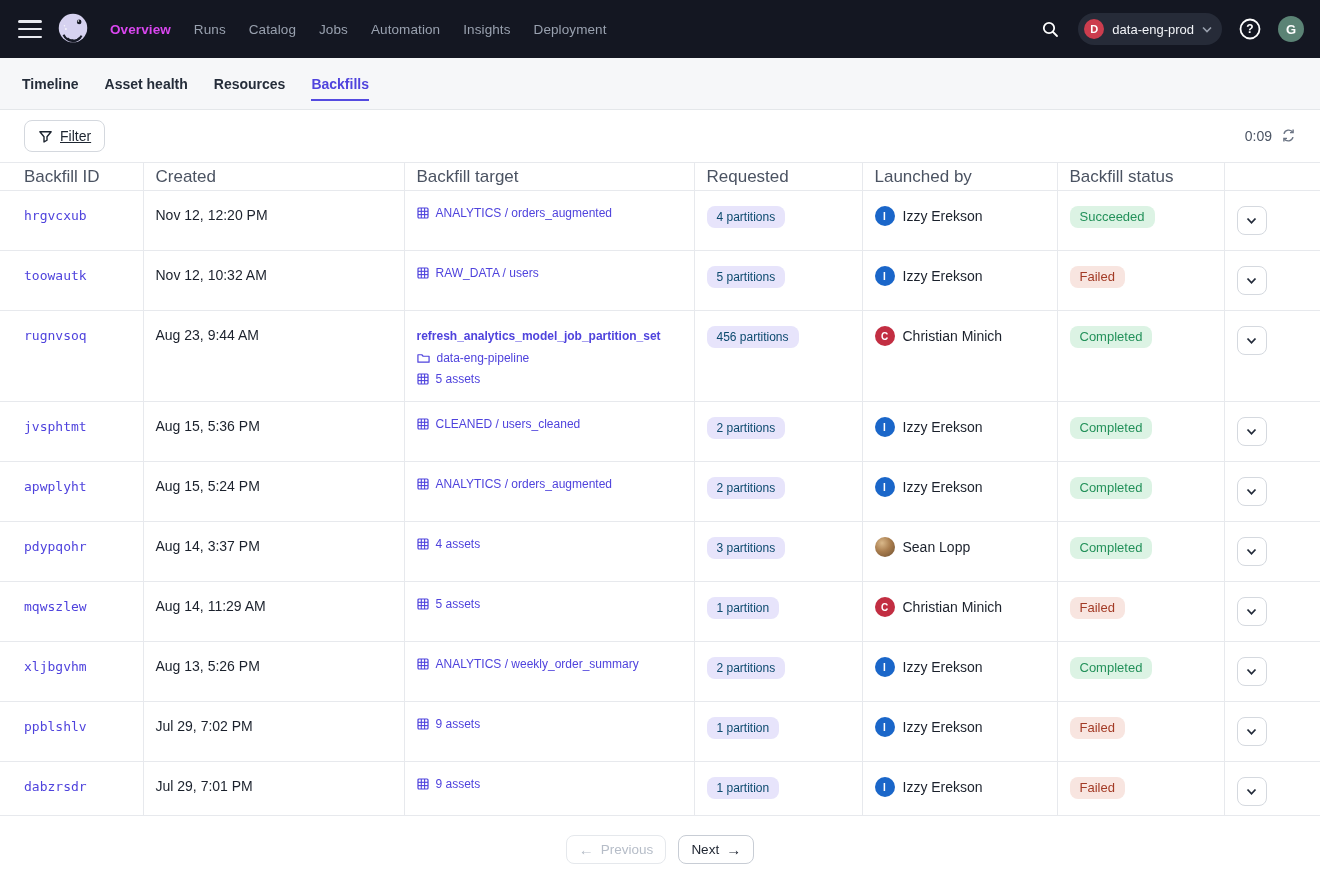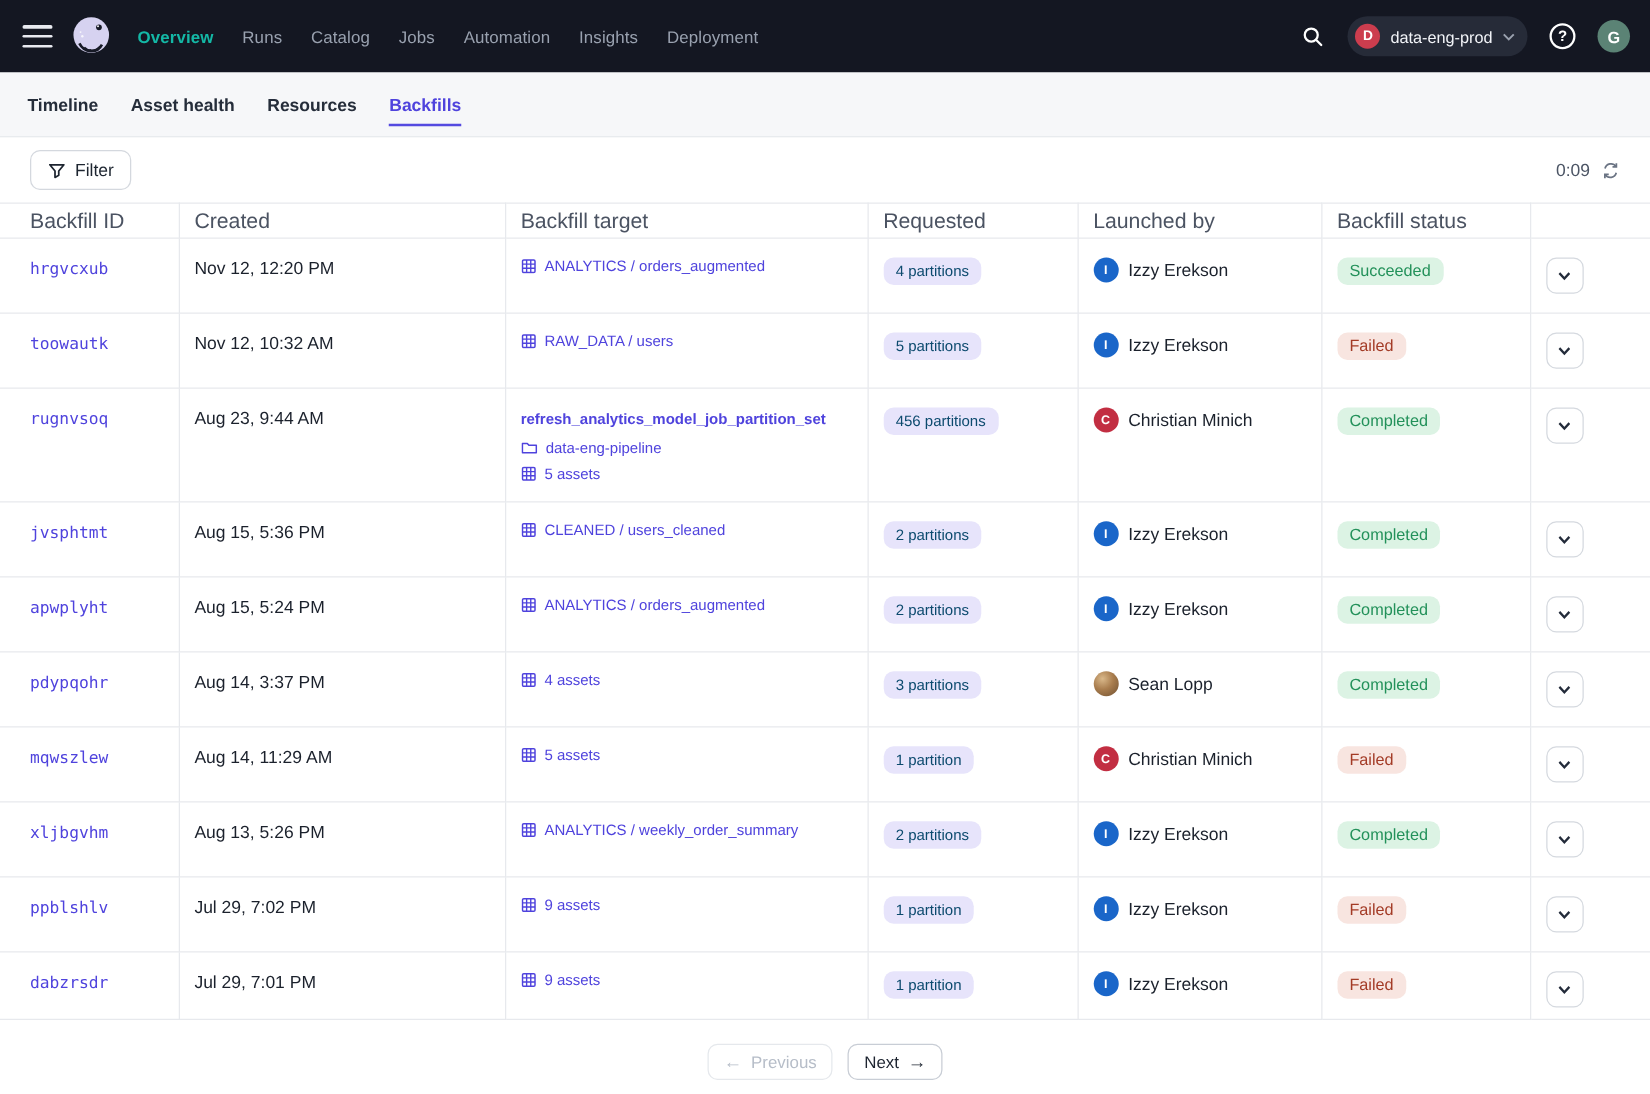--- a/index.html
+++ b/index.html
@@ -9,21 +9,21 @@
   
   .topnav { height:58px; background:#141722; display:flex; align-items:center;
     padding:0 16px 0 18px; }
   .hamburger { width:24px; height:18px; display:flex; flex-direction:column;
     justify-content:space-between; cursor:pointer; margin-right:12px; }
   .hamburger span { height:2.5px; background:#e8eaf0; border-radius:2px; }
   .logo { margin-right:18px; display:flex; align-items:center; }
   .navlinks { display:flex; align-items:center; gap:23px; }
   .nav-item { font-size:13.5px; font-weight:500; color:#99a1af; cursor:pointer;
     text-decoration:none; letter-spacing:.1px; }
-  .nav-item.active { color:#14b8a6; font-weight:700; }
+  .nav-item.active { color:#d946ef; font-weight:700; }
   .topnav-right { margin-left:auto; display:flex; align-items:center; gap:13px; }
   .icon-btn { width:30px; height:30px; border-radius:50%; display:flex;
     align-items:center; justify-content:center; cursor:pointer; }
   .depl-pill { height:32px; border-radius:16px; background:#262b38; display:flex;
     align-items:center; gap:8px; padding:0 10px 0 6px; cursor:pointer; }
   .depl-circle { width:20px; height:20px; border-radius:50%; background:#cc3d4e;
     color:#fff; font-size:11px; font-weight:700; display:flex; align-items:center;
     justify-content:center; }
   .depl-name { color:#f2f4f8; font-size:13px; font-weight:500; }
   .user-avatar { width:26px; height:26px; border-radius:50%; background:#5b8375;
@@ -36,22 +36,22 @@
   .tab { font-size:14px; font-weight:600; color:#252d3a; cursor:pointer;
     padding:10px 0 7px; border-bottom:2px solid transparent; }
   .tab.active { color:#4f43dd; border-bottom-color:#544ae0; }
 
   
   .toolbar { height:52px; display:flex; align-items:center;
     justify-content:space-between; padding:0 24px; background:#fff; }
   .filter-btn { height:32px; border:1px solid #d4d8de; border-radius:8px;
     background:#fff; display:flex; align-items:center; gap:7px; padding:0 13px;
     font-size:14px; font-weight:500; color:#1d2530; cursor:pointer;
-    font-family:inherit; }
-  .timer-wrap { display:flex; align-items:center; gap:9px; }
+    font-family:inherit;text-decoration:underline; }
+  .timer-wrap { display:flex; gap:9px; }
   .timer { font-size:14px; color:#4c5565; }
   .refresh-icon { display:flex; cursor:pointer; color:#6b7484; }
 
   
   table { width:1320px; border-collapse:collapse; table-layout:fixed; }
   col.c-id{width:143px} col.c-created{width:261px} col.c-target{width:290px}
   col.c-req{width:168px} col.c-launch{width:195px} col.c-status{width:167px}
   col.c-act{width:96px}
   thead th { border-top:1px solid #e7e9ed; border-bottom:1px solid #e7e9ed;
     height:28px; font-size:17px; font-weight:400; color:#4b5362;

